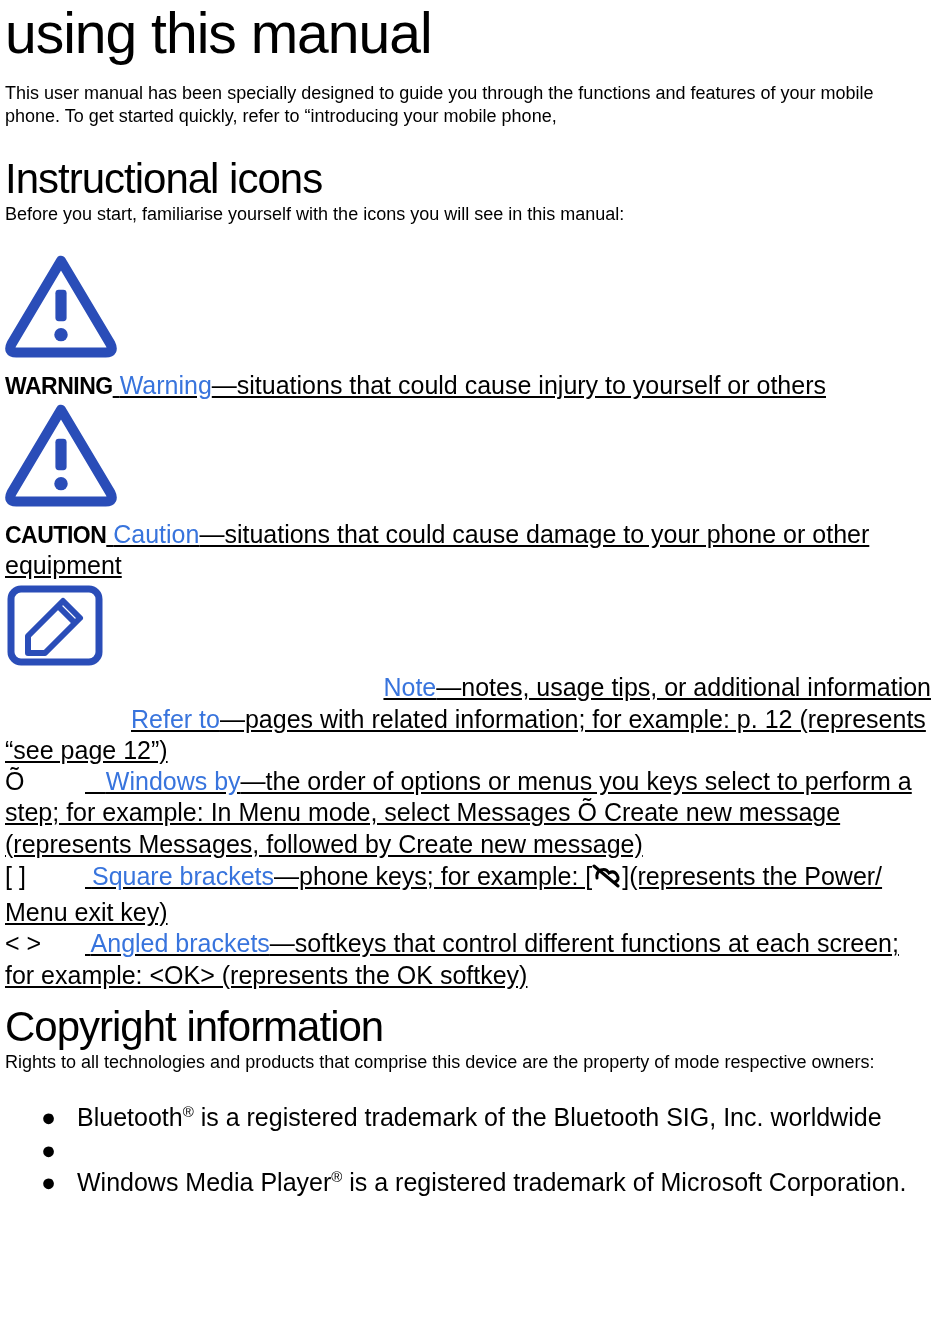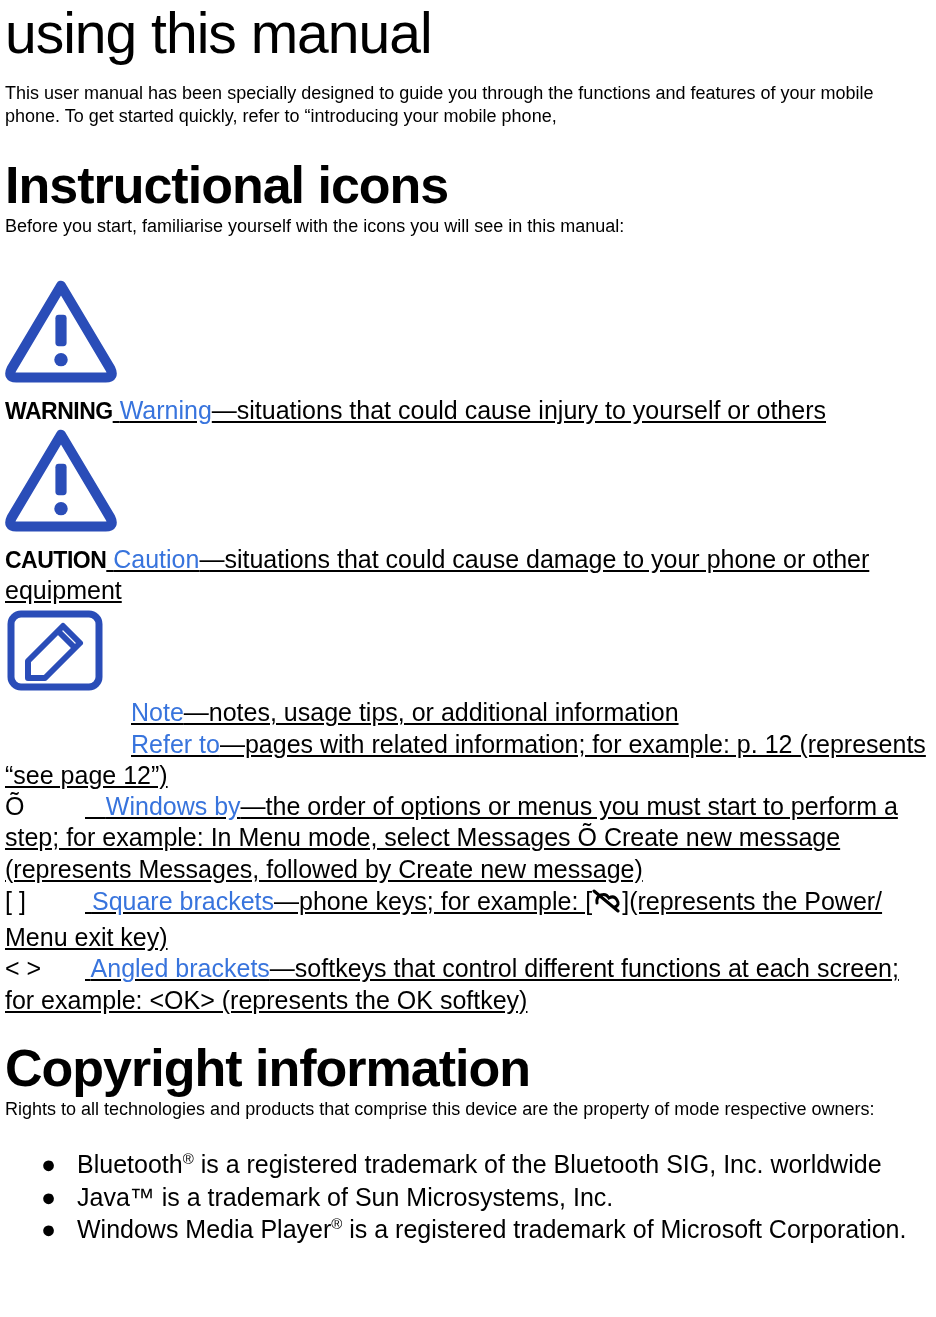--- a/index.html
+++ b/index.html
@@ -21,26 +21,26 @@
       letter-spacing: -1px;
     }
     p {
       font-size: 18px;
       line-height: 1.25;
     }
     .intro-para {
       margin-bottom: 28px;
     }
     h2 {
-      font-size: 52px;
-      font-weight: bold;
+      font-size: 42px;
+      font-weight: normal;
       letter-spacing: -1px;
     }
     .subhead {
-      margin-bottom: 41px;
+      margin-bottom: 28px;
     }
     .blue {
       color: #3874dd;
     }
     .icon-warning, .icon-caution, .icon-note {
       display: inline-block;
       vertical-align: bottom;
     }
     .icon-warning svg, .icon-caution svg {
       width: 112px;
@@ -60,35 +60,36 @@
     .icon-row {
       font-size: 25px;
       line-height: 1.25;
       text-decoration: underline;
     }
     .icon-block {
       margin-top: 2px;
     }
     .indented {
       padding-left: 126px;
+      text-align: right;
     }
     .sym-col {
       display: inline-block;
       width: 80px;
     }
     .phone-key-svg {
       display: inline-block;
       vertical-align: middle;
     }
     .phone-key-svg svg {
       width: 30px;
       height: 30px;
     }
     .copyright-head {
-      margin-top: 22px;
+      margin-top: 12px;
     }
     .copyright-list {
       margin-top: 28px;
       padding-left: 36px;
     }
     .copyright-list .li {
       font-size: 25px;
       line-height: 1.3;
       display: flex;
     }
@@ -153,21 +154,21 @@
 </div>
 <div class="icon-row indented">
   <span class="blue">Note</span><span>—notes, usage tips, or additional information</span>
 </div>
 
 <div class="icon-row">
   <span style="display:inline-block; width:126px;"></span><span class="blue">Refer to</span><span>—pages with related information; for example:     p. 12 (represents “see page 12”)</span>
 </div>
 
 <div class="icon-row">
-  <span class="sym-col">Õ</span>&nbsp;&nbsp;&nbsp;<span class="blue">Windows by</span><span>—the order of options or menus you must start to perform a step; for example: In Menu mode, select Messages Õ Create new message (represents Messages, followed by Create new message)</span>
+  <span class="sym-col">Õ</span>&nbsp;&nbsp;&nbsp;<span class="blue">Windows by</span><span>—the order of options or menus you keys select to perform a step; for example: In Menu mode, select Messages Õ Create new message (represents Messages, followed by Create new message)</span>
 </div>
 
 <div class="icon-row">
   <span class="sym-col">[  ]</span>
   <span class="blue">Square brackets</span><span>—phone keys; for example: [</span><span class="phone-key-svg">
     <svg viewBox="0 0 30 30">
       <path d="M5 18 Q4 12 9 10 Q14 8 17 13 Q22 10 25 15 Q28 20 23 22" fill="none" stroke="#000" stroke-width="3" stroke-linecap="round"></path>
       <line x1="2" y1="6" x2="26" y2="26" stroke="#000" stroke-width="3" stroke-linecap="round"></line>
     </svg>
   </span><span>](represents the Power/ Menu exit key)</span>
@@ -182,19 +183,18 @@
 
 <p>Rights to all technologies and products that comprise this device are the property of mode respective owners:</p>
 
 <div class="copyright-list">
   <div class="li">
     <span class="bullet">●</span>
     <span><span>Bluetooth</span><sup>®</sup><span> is a registered trademark of the Bluetooth SIG, Inc. worldwide</span></span>
   </div>
   <div class="li">
     <span class="bullet">●</span>
-    <span>Java™ is a trademark of Sun Microsystems, Inc.</span>
   </div>
   <div class="li">
     <span class="bullet">●</span>
     <span><span>Windows Media Player</span><sup>®</sup><span> is a registered trademark of Microsoft Corporation.</span></span>
   </div>
 </div>
 
 </body></html>

